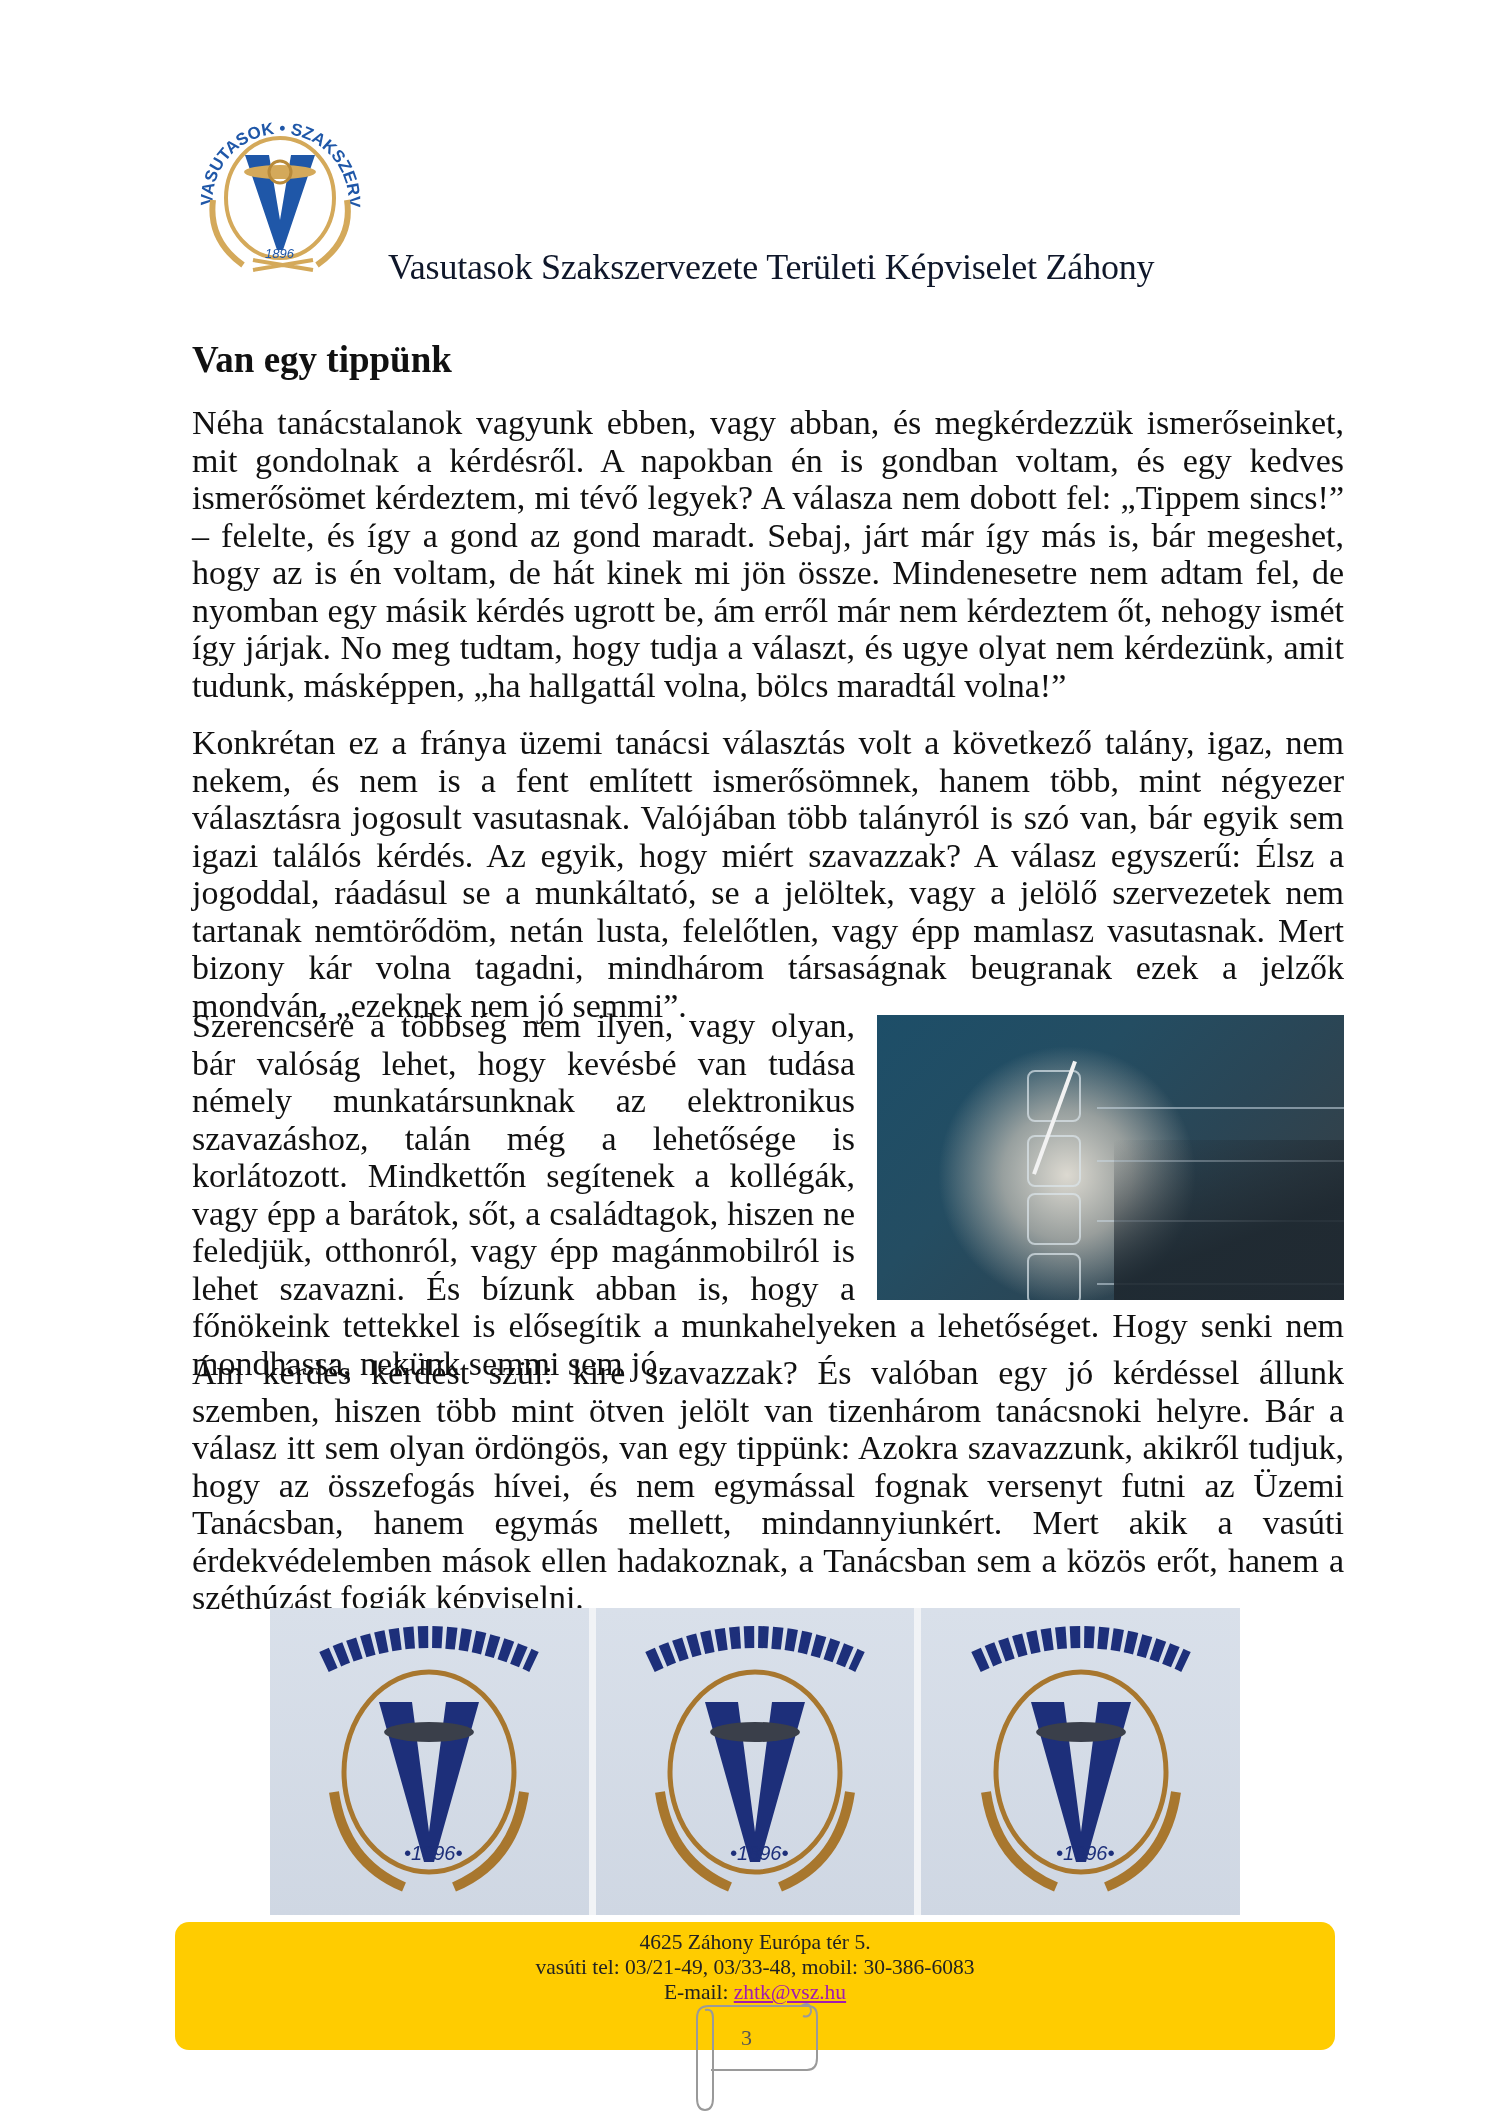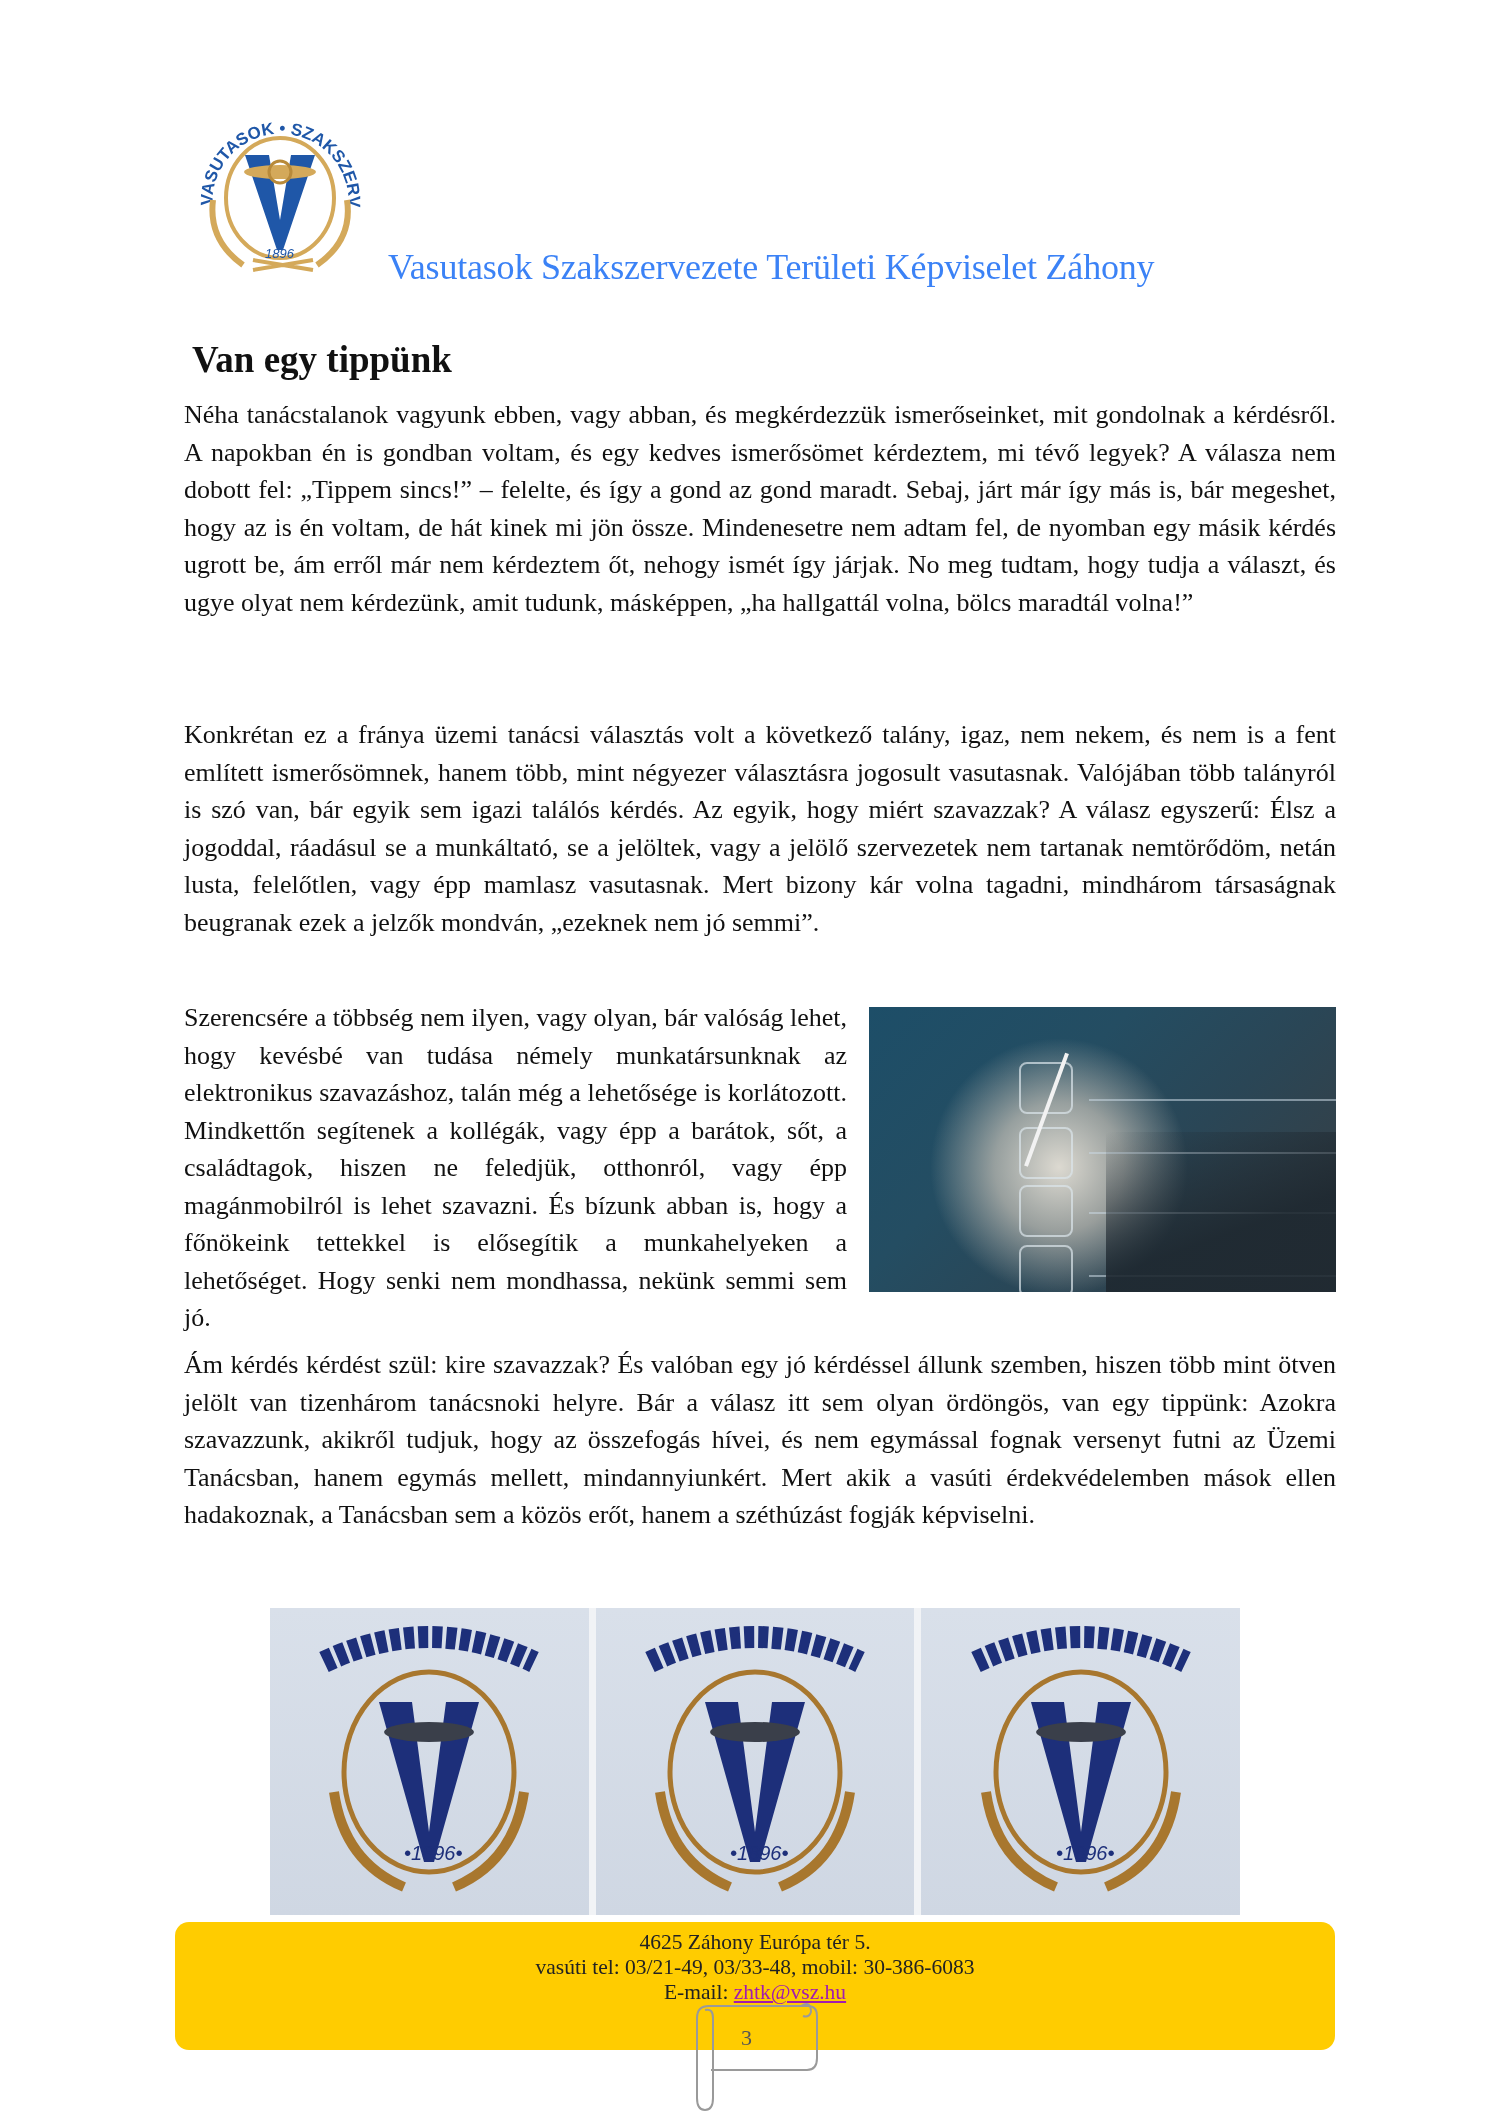--- a/index.html
+++ b/index.html
@@ -1,21 +1,21 @@
 <!DOCTYPE html>
 <html><head>
 <meta charset="utf-8">
 <style>
   html, body { margin: 0; padding: 0; background: #ffffff; }
   body { width: 1500px; height: 2120px; position: relative; overflow: hidden;
          font-family: "Liberation Serif", "DejaVu Serif", serif; color: #111; }
   .logo { position: absolute; left: 183px; top: 100px; width: 190px; height: 180px; }
-  .header-title { position: absolute; left: 388px; top: 246px; font-size: 36px; letter-spacing: -0.2px; white-space: nowrap; color: #3b82f6; }
+  .header-title { position: absolute; left: 388px; top: 246px; font-size: 36px; letter-spacing: -0.2px; white-space: nowrap; color: #0f172a; }
   .article-title { position: absolute; left: 180px; top: 326px; font-size: 37px; font-weight: bold; margin: 12px; }
-  .body-text { position: absolute; left: 180px; width: 1152px; font-size: 26px; line-height: 37.5px; text-align: justify; margin: 4px; }
+  .body-text { position: absolute; left: 180px; width: 1152px; font-size: 34px; line-height: 37.5px; text-align: justify; margin: 12px; }
   .p1 { top: 392px; }
   .p2 { top: 712px; }
   .p3 { top: 995px; }
   .p4 { top: 1342px; }
   .float-img { float: right; width: 467px; height: 285px; margin: 8px 0 6px 22px; position: relative; overflow: hidden;
                background: linear-gradient(135deg, #1d4e68 0%, #244d62 35%, #2a4656 60%, #3a3d40 100%); }
   .float-img .glow { position:absolute; left:60px; top:30px; width:260px; height:260px; border-radius:50%;
                background: radial-gradient(circle, rgba(230,225,215,0.95) 0%, rgba(200,195,185,0.7) 35%, rgba(40,80,100,0) 70%); }
   .float-img .box { position:absolute; left:150px; width:50px; height:48px; border:2px solid rgba(220,230,235,0.7); border-radius:8px; }
   .float-img .line { position:absolute; left:220px; right:0; height:2px; background: rgba(200,215,225,0.55); }

